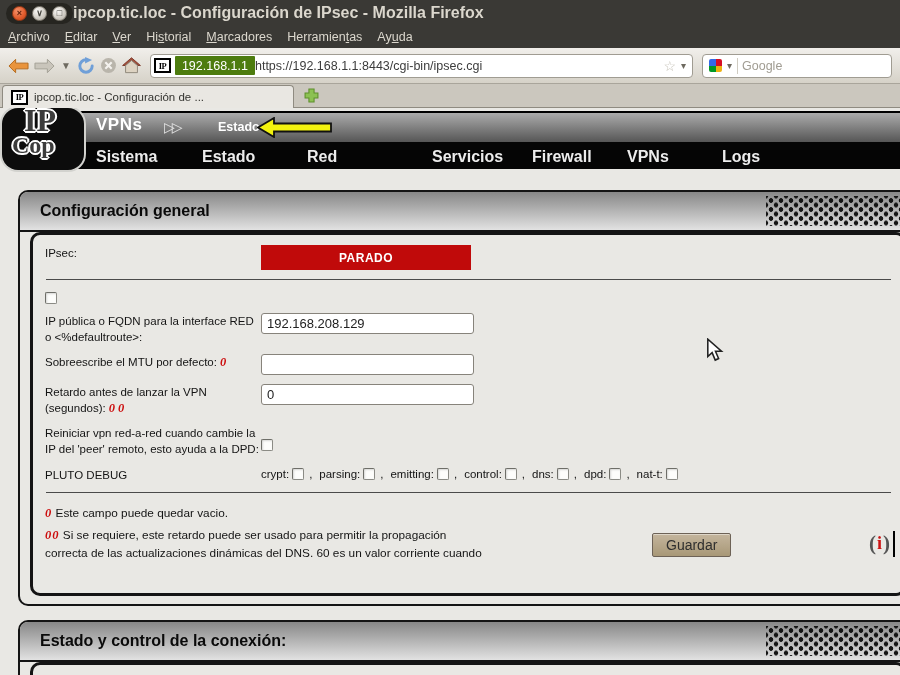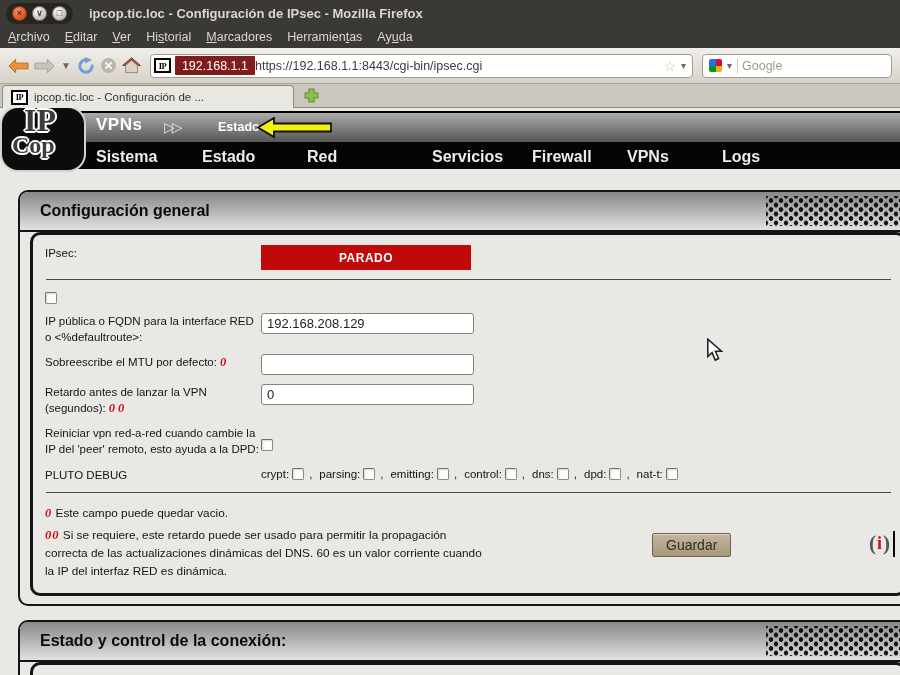--- a/index.html
+++ b/index.html
@@ -7,21 +7,21 @@
   .screen{
     width:900px; height:675px; overflow:hidden; position:relative;
     background:#e9e8e4; font-family:"Liberation Sans", sans-serif;
   }
   
   .titlebar{height:26px;background:#3a3935;display:flex;align-items:center;padding-left:6px;}
   .winpill{background:#262520;border-radius:12px;display:flex;gap:5px;padding:3px 6px;align-items:center;}
   .wbtn{width:15px;height:15px;border-radius:50%;display:flex;align-items:center;justify-content:center;font-size:9px;line-height:1;font-weight:bold;cursor:default;}
   .wbtn.close{background:radial-gradient(circle at 35% 30%, #f6926b, #e05a2b 60%, #b8441c);color:#5a1d08;border:1px solid #9c3a16;}
   .wbtn.minmax{background:radial-gradient(circle at 35% 30%, #fbfaf8, #cac6bd 65%, #a5a197);color:#45443e;border:1px solid #858177;}
-  .title{color:#dbd7cd;font-weight:bold;font-size:13px;margin-left:16px;white-space:nowrap;}
+  .title{color:#dbd7cd;font-weight:bold;font-size:16px;white-space:nowrap;}
   
   .menubar{height:22px;background:#3a3935;display:flex;align-items:center;gap:15px;padding-left:8px;font-size:12.5px;color:#dcd8ce;}
   .mi{white-space:nowrap;}
   .mi .u{text-decoration:underline;}
   
   .toolbar{height:36px;background:linear-gradient(#f1efeb,#d6d2c8);border-bottom:1px solid #a9a59b;display:flex;align-items:center;padding:0 8px;gap:5px;}
   .tbtn{display:flex;align-items:center;justify-content:center;height:26px;}
   .ddmark{color:#6e6a60;font-size:10px;margin:0 1px;}
   .urlbar{height:24px;background:#fff;border:1px solid #a09c92;border-radius:4px;display:flex;align-items:center;flex:1;margin:0 4px;padding:0 5px 0 3px;min-width:0;}
   .favicon{flex:none;width:17px;height:15px;background:#fff;border:2px solid #000;color:#000;font-weight:bold;font-size:8.5px;display:flex;align-items:center;justify-content:center;font-family:"Liberation Serif",serif;letter-spacing:-.5px;}
@@ -139,21 +139,21 @@
         </svg>
     </span>
     <span class="tbtn">
       <svg width="19" height="17" viewBox="0 0 16 14">
           <path d="M0.5 7 L8 0.5 L15.5 7 L13 7 L13 6 L11 6 L11 5.2 L8 2.6 L2.8 7 Z" fill="#a5503c" stroke="#7c3a2a" stroke-width="0.8"></path>
           <path d="M3 7 L8 2.8 L13 7 L13 13 L3 13 Z" fill="#ddd3c2" stroke="#8d8679" stroke-width="0.8"></path>
         </svg>
     </span>
     <div class="urlbar">
       <span class="favicon">IP</span>
-      <span class="identity" style="background: #7f1d1d;">192.168.1.1</span>
+      <span class="identity" style="background: #4d7c0f;">192.168.1.1</span>
       <span class="urltext">https://192.168.1.1:8443/cgi-bin/ipsec.cgi</span>
       <span class="star">☆</span>
       <span class="ddmark">▾</span>
     </div>
     <div class="searchbox">
       <span class="gicon">
           <i class="g1"></i>
           <i class="g2"></i>
           <i class="g3"></i>
           <i class="g4"></i>
@@ -271,21 +271,20 @@
 
           <hr class="rule">
 
           <div class="legendwrap">
             <div class="legend">
               <div class="lg1"><span class="blob">0</span> <span>Este campo puede quedar vacio.</span></div>
               <div class="lg2">
                 <span class="blob">0</span><span class="blob">0</span>
                 <span>Si se requiere, este retardo puede ser usado para permitir la propagación</span>
                 <div>correcta de las actualizaciones dinámicas del DNS. 60 es un valor corriente cuando</div>
-                <div>la IP del interfaz RED es dinámica.</div>
               </div>
             </div>
             <button class="btn-save">Guardar</button>
             <span class="inforow">
               <span class="info-paren">(</span>
                 <span class="info-i">i</span>
                 <span class="info-paren">)</span>
               <span class="caret"></span>
             </span>
           </div>

